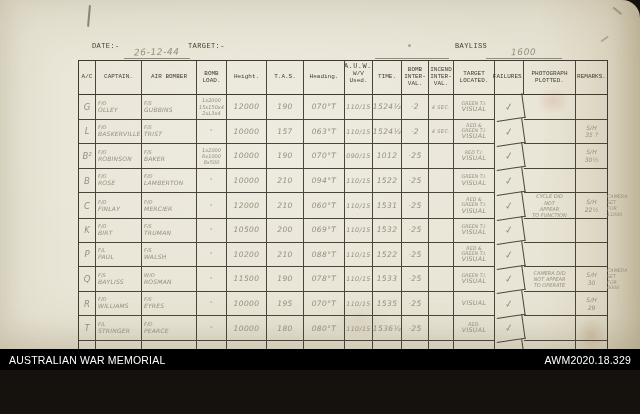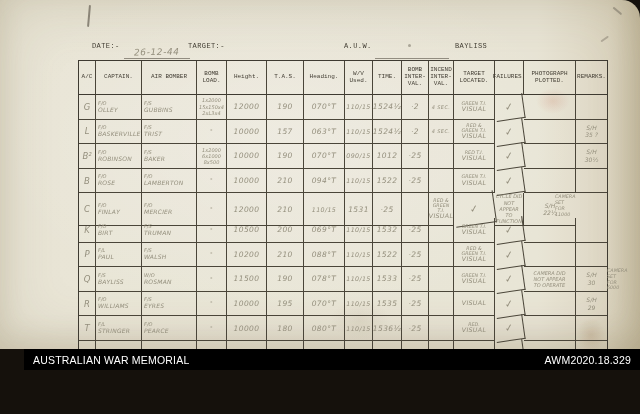--- a/index.html
+++ b/index.html
@@ -43,45 +43,48 @@
   .name-cell{align-items:flex-start;padding-left:2px;justify-content:center;}
   .rank{font-size:5px;line-height:1;display:block;}
   .nm{font-size:6px;line-height:1.2;display:block;white-space:nowrap;letter-spacing:.2px;}
   .load-cell,.photo-cell{font-size:5px;line-height:1.25;white-space:pre-line;letter-spacing:0;}
   .ti{font-size:4.8px;line-height:1.1;white-space:pre-line;display:block;}
   .vis{font-size:6.3px;line-height:1.1;display:block;letter-spacing:.3px;}
   .check{font-size:10px;transform:rotate(-8deg);line-height:1;}
   .remark-cell{font-size:6px;line-height:1.25;white-space:pre-line;}
   .margin-note{position:absolute;left:31px;top:1px;width:36px;font-size:4.8px;line-height:1.2;white-space:pre-line;text-align:left;z-index:3;}
 
-  .archive-bar{position:absolute;left:0;right:0;bottom:0;height:21px;background:#000;color:#fff;display:flex;align-items:center;justify-content:space-between;padding:0 9px;font-size:10.5px;letter-spacing:.2px;margin-left:24px;}
+  .archive-bar{position:absolute;left:0;right:0;bottom:0;height:21px;background:#000;color:#fff;display:flex;align-items:center;justify-content:space-between;padding:0 9px;font-size:10.5px;letter-spacing:.2px;}
 </style>
 </head>
 <body>
 
 <div class="stage">
   <div class="paper">
     <div class="stain s1"></div>
     <div class="stain s2"></div>
     <div class="stain s3"></div>
     <div class="pen-mark pm-topleft"></div>
     <div class="pen-mark pm-topright"></div>
     <div class="pen-mark pm-petrol"></div>
     <div class="pen-mark pm-auw"></div>
 
     <span class="typed fh-label" style="left:92px;">DATE:-</span>
     <span class="fh-line" style="left:124px;width:66px;">
       <span class="hand fh-value">26-12-44</span>
     </span>
     <span class="typed fh-label" style="left:188px;">TARGET:-</span>
-    <span class="typed fh-label" style="left:344px;">A.U.W.</span>
+    <span class="typed fh-label" style="left:344px;margin-top:20px;">A.U.W.</span>
     <span class="fh-line" style="left:375px;width:74px;">
       <span class="hand fh-value"></span>
     </span>
     <span class="typed fh-label" style="left:455px;">BAYLISS</span>
+    <span class="fh-line" style="left:486px;width:76px;">
+      <span class="hand fh-value">1600</span>
+    </span>
 
     <div class="tbl">
       <div class="grid-row thead">
         <div class="c typed">A/C</div>
         <div class="c typed">CAPTAIN.</div>
         <div class="c typed">AIR BOMBER</div>
         <div class="c typed">BOMB
 LOAD.</div>
         <div class="c typed">Height.</div>
         <div class="c typed">T.A.S.</div>
@@ -236,20 +239,21 @@
       <span class="hand rank">F/O</span>
       <span class="hand nm">FINLAY</span>
     </div>
     <div class="c name-cell">
       <span class="hand rank">F/O</span>
       <span class="hand nm">MERCIER</span>
     </div>
     <div class="c hand load-cell">"</div>
     <div class="c hand hv">12000</div>
     <div class="c hand hv">210</div>
+    <div class="c hand hv">060°T</div>
     <div class="c hand hv" style="font-size:6.3px;">110/15</div>
     <div class="c hand hv">1531</div>
     <div class="c hand hv">·25</div>
     <div class="c hand hv" style="font-size:5px;"></div>
     <div class="c">
       <span class="hand ti">RED &amp;
 GREEN T.I.</span>
       <span class="hand vis">VISUAL</span>
     </div>
     <div class="c hand check">✓</div>

